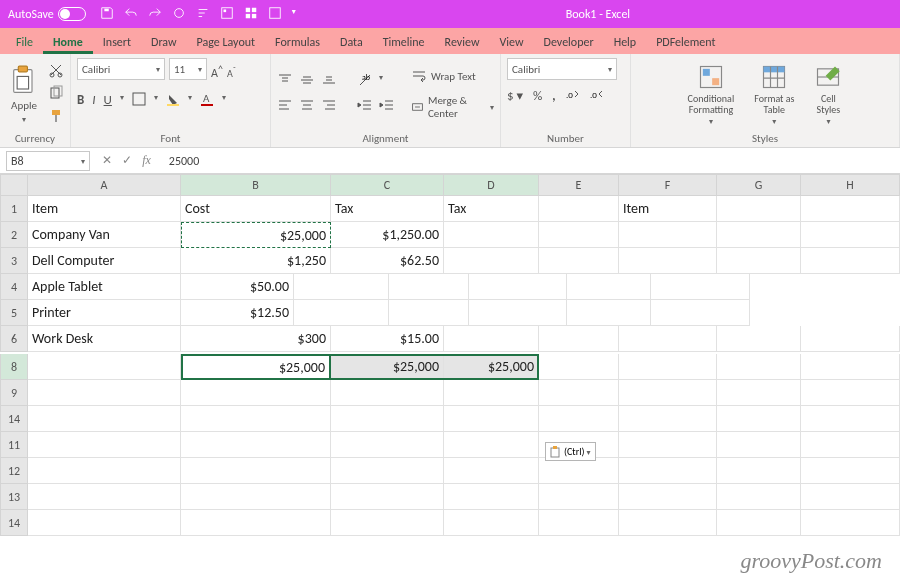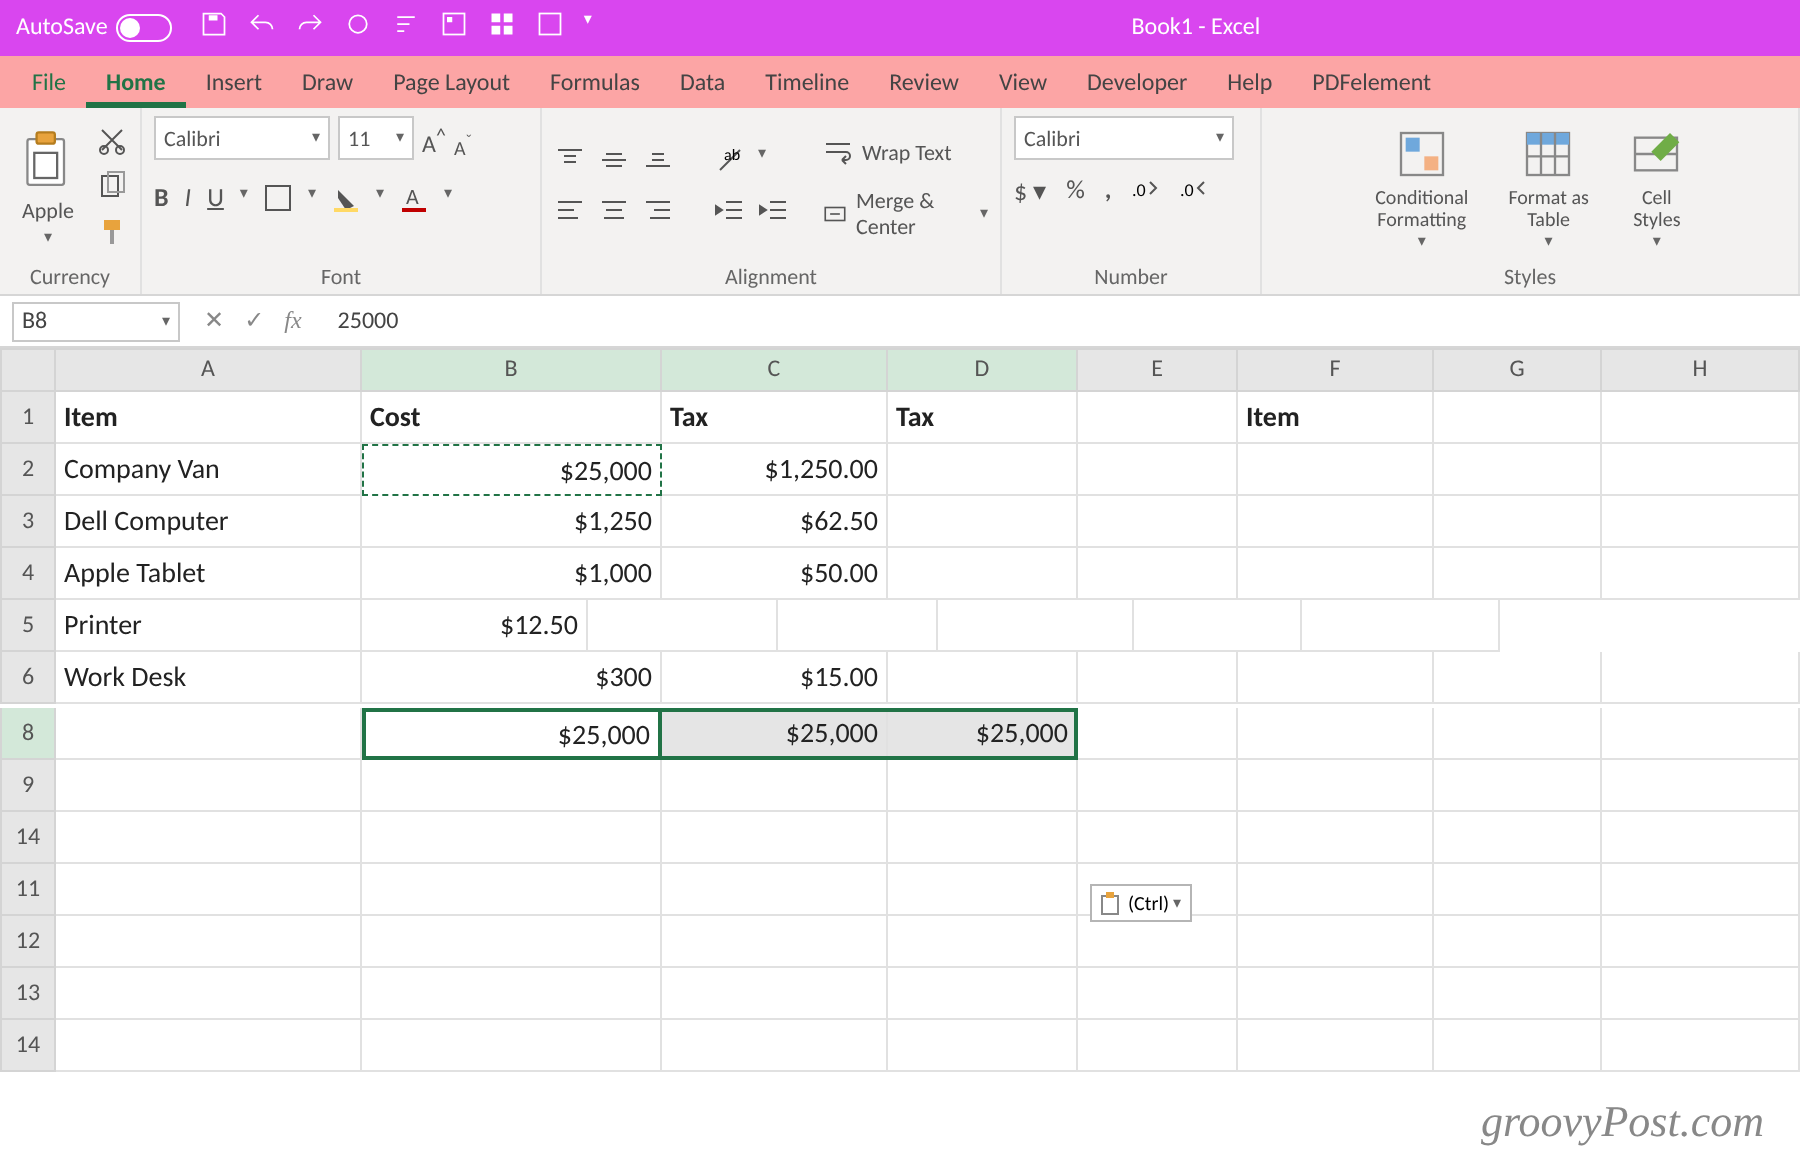--- a/index.html
+++ b/index.html
@@ -61,21 +61,21 @@
 .fxicons { display: flex; gap: 10px; padding: 0 12px; color: #888; }
 .fxicons .fx { font-style: italic; font-family: serif; }
 .formula { flex: 1; padding-left: 6px; }
 .sheet-corner { width: 28px; height: 22px; background: #e6e6e6; border: 1px solid #d4d4d4; }
 .col-h { height: 22px; background: #e6e6e6; border: 1px solid #d4d4d4; border-left: none; display: flex; align-items: center; justify-content: center; font-size: 12px; color: #555; }
 .col-h.sel { background: #d3e8d9; }
 .row { display: flex; }
 .row-h { width: 28px; height: 26px; background: #e6e6e6; border: 1px solid #d4d4d4; border-top: none; display: flex; align-items: center; justify-content: center; font-size: 12px; color: #555; }
 .row-h.sel { background: #d3e8d9; }
 .cell { height: 26px; border-right: 1px solid #e1e1e1; border-bottom: 1px solid #e1e1e1; padding: 0 4px; display: flex; align-items: center; font-size: 14px; color: #222; font-family: Calibri, sans-serif; background: #fff; }
-.cell.bold { font-weight: 700; }
+.cell.bold { font-weight: 400; }
 .cell.right { justify-content: flex-end; }
 .cell.marching { border: 1.5px dashed #217346; }
 .cell.selected { border: 2px solid #217346; }
 .cell.paste-fill { background: #e5e5e5; }
 
 
 .paste-opts { position: absolute; border: 1px solid #b5b5b5; background: #fff; font-size: 10px; padding: 2px 4px; display: flex; align-items: center; gap: 2px; }
 .paste-opts svg { width: 12px; height: 12px; }
 
 
@@ -384,21 +384,20 @@
       <div class="cell right" style="width: 113px;">$62.50</div>
       <div class="cell" style="width: 95px;"></div>
       <div class="cell" style="width: 80px;"></div>
       <div class="cell" style="width: 98px;"></div>
       <div class="cell" style="width: 84px;"></div>
       <div class="cell" style="width: 99px;"></div>
     </div>
     <div class="row">
       <div class="row-h">4</div>
       <div class="cell" style="width: 153px;">Apple Tablet</div>
-      <div class="cell right" style="width: 150px;">$1,000</div>
       <div class="cell right" style="width: 113px;">$50.00</div>
       <div class="cell" style="width: 95px;"></div>
       <div class="cell" style="width: 80px;"></div>
       <div class="cell" style="width: 98px;"></div>
       <div class="cell" style="width: 84px;"></div>
       <div class="cell" style="width: 99px;"></div>
     </div>
     <div class="row">
       <div class="row-h">5</div>
       <div class="cell" style="width: 153px;">Printer</div>

